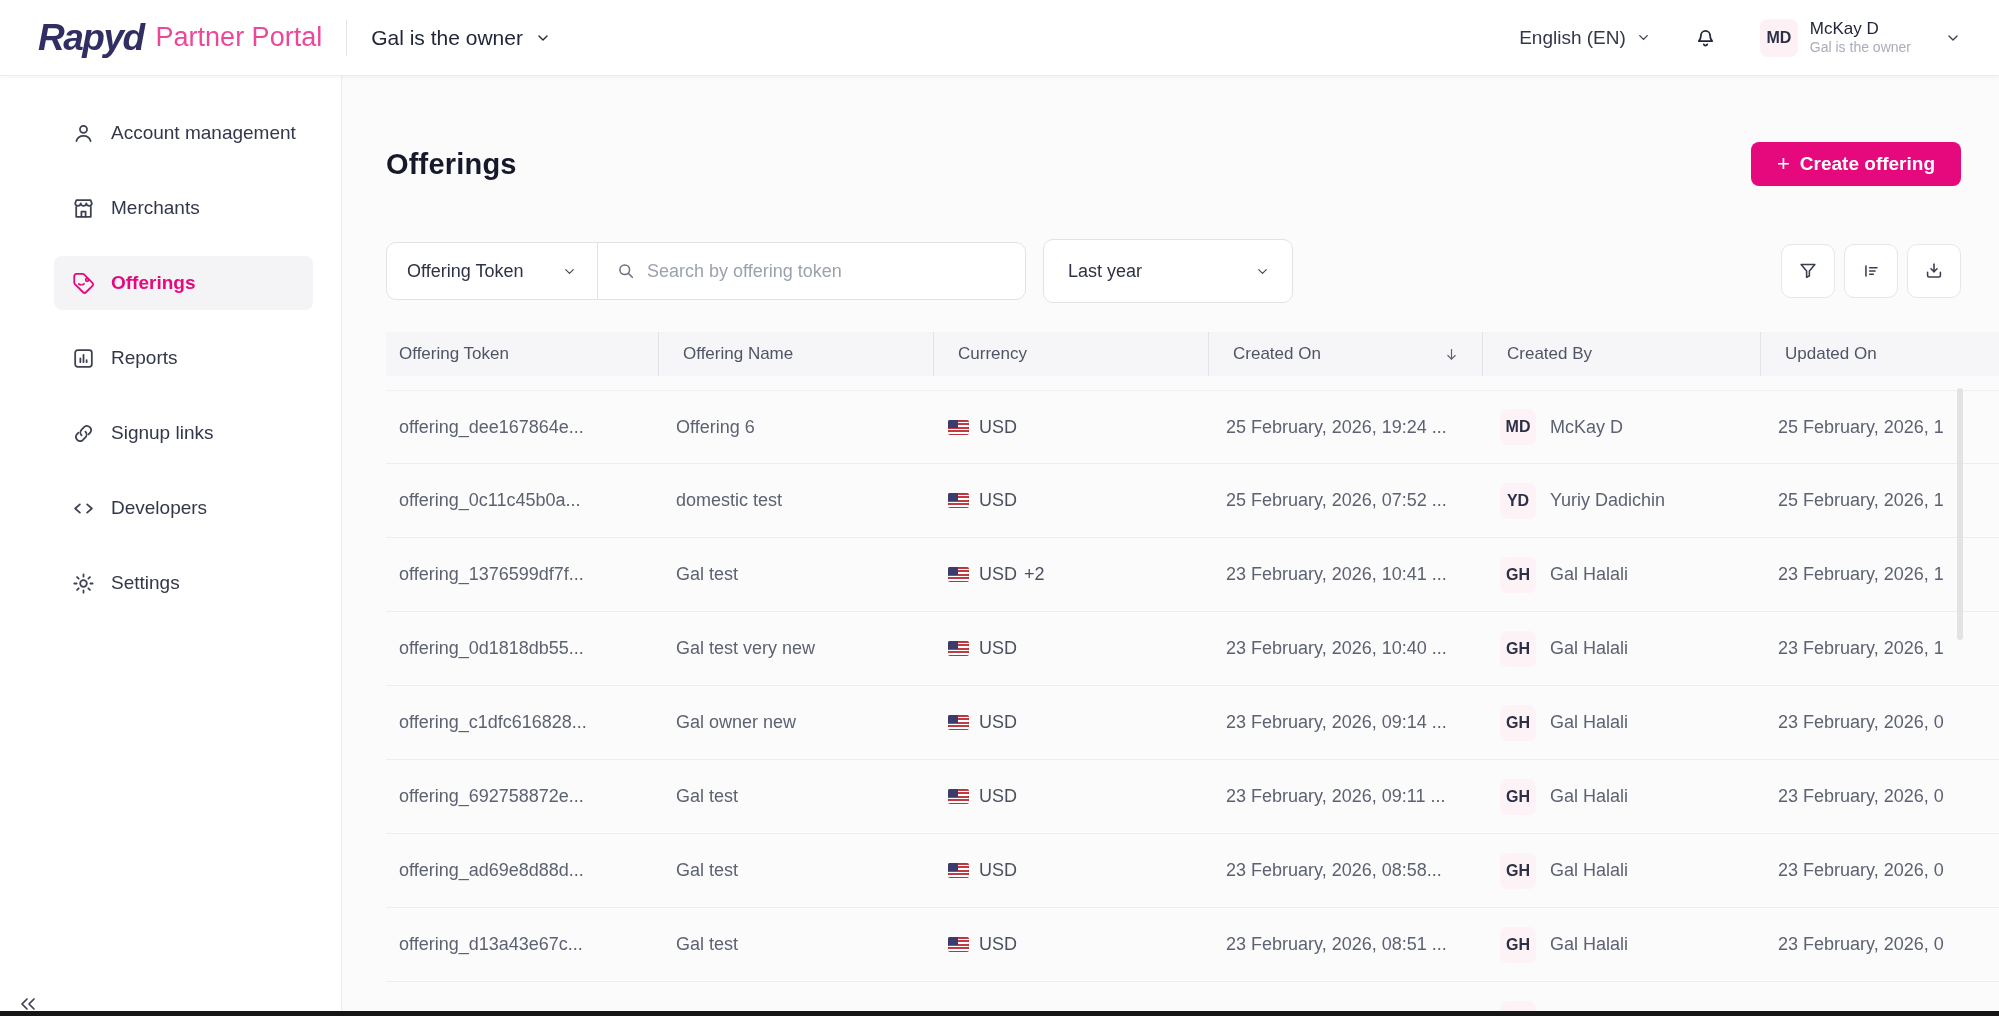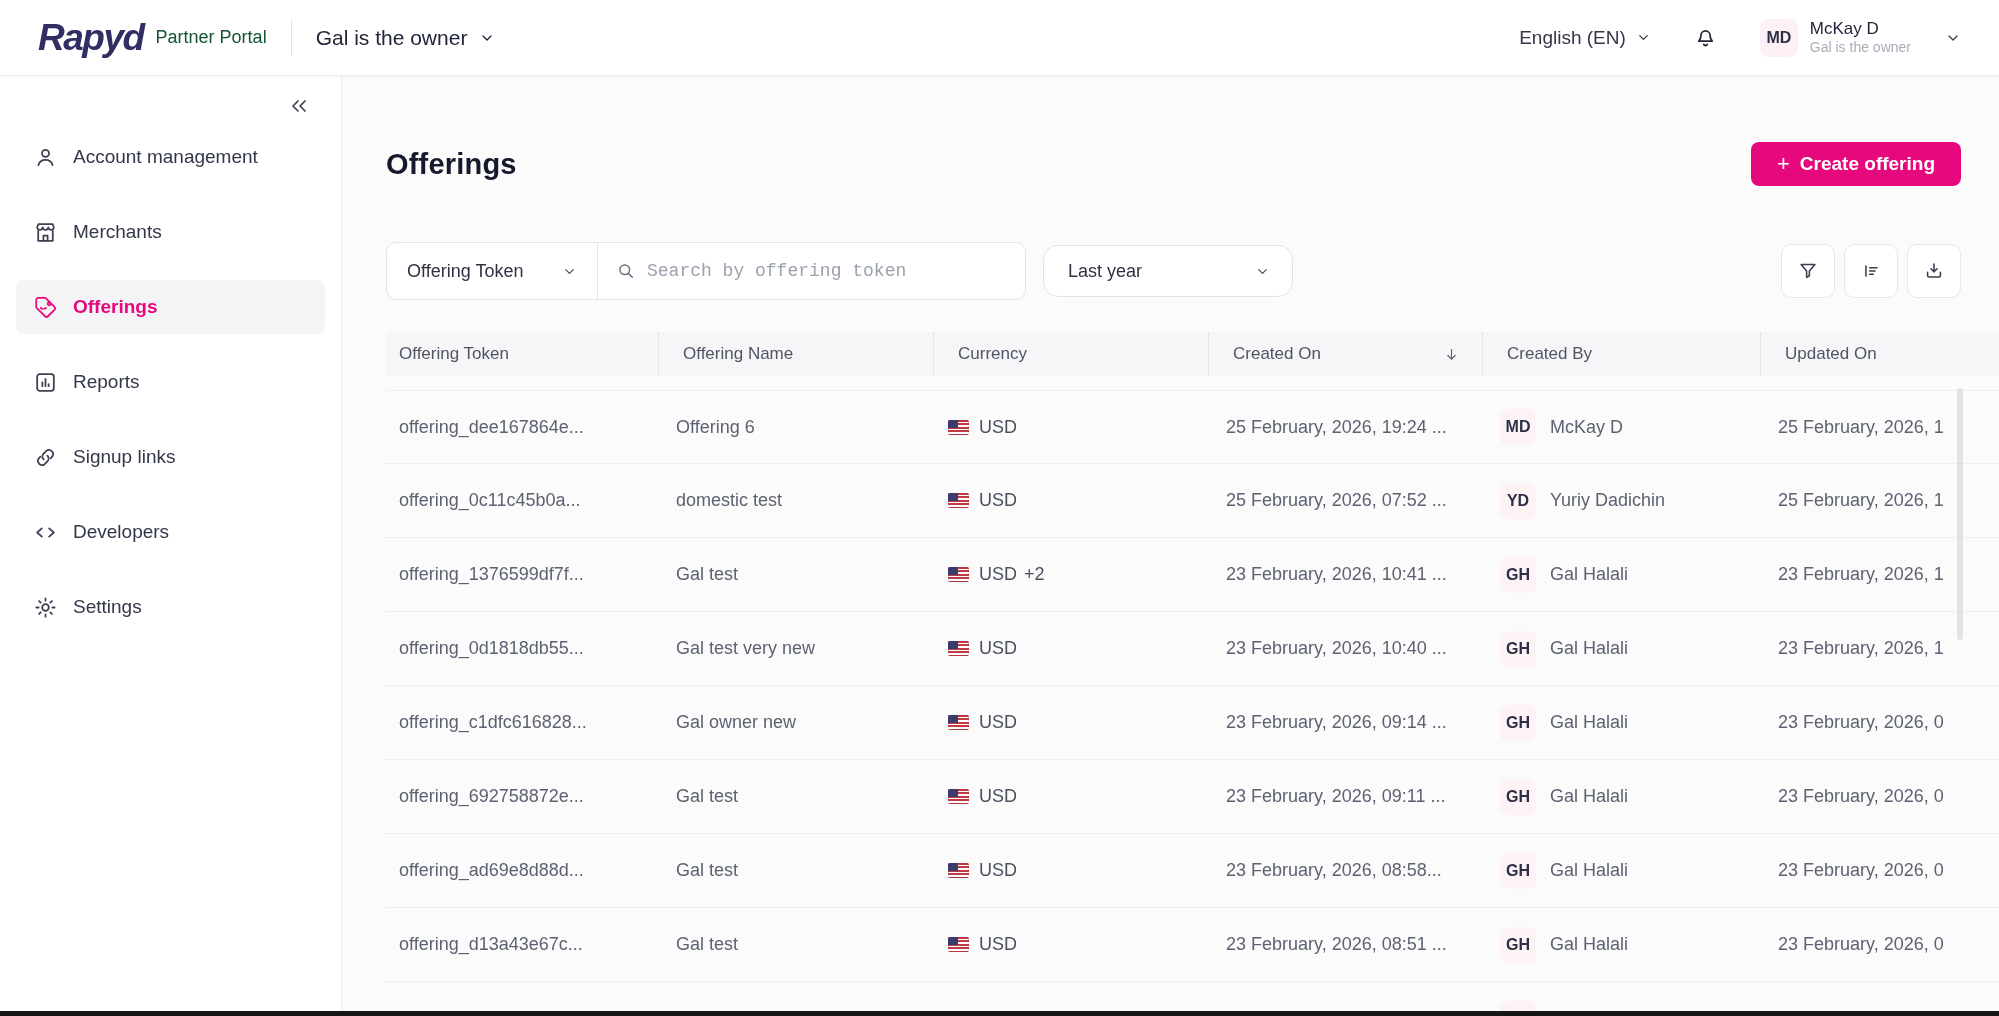--- a/index.html
+++ b/index.html
@@ -4,38 +4,38 @@
 <style>
   * { margin:0; padding:0; box-sizing:border-box; }
   html,body { width:1999px; height:1016px; overflow:hidden; background:#fff;
     font-family:"Liberation Sans", sans-serif; color:#2b2f3e; }
   .app { position:relative; width:1999px; height:1016px; display:flex; flex-direction:column; overflow:hidden; }
 
   
   .topbar { height:76px; flex:0 0 76px; background:#fff; display:flex; align-items:center;
     padding:0 38px; border-bottom:1px solid #ececf0; box-shadow:0 1px 4px rgba(20,20,40,.05); z-index:4; position:relative; }
   .logo { font-size:37px; font-weight:800; font-style:italic; color:#312e63; letter-spacing:-1.5px; line-height:1; }
-  .product { font-size:18px; color:#14532d; margin-left:12px; }
+  .product { font-size:27px; color:#ec4899; margin-left:12px; }
   .vdiv { width:1px; height:36px; background:#e3e3e8; margin:0 24px; }
   .org { display:flex; align-items:center; gap:12px; font-size:21px; font-weight:500; color:#22263a; cursor:pointer; }
   .spacer { flex:1; }
   .lang { display:flex; align-items:center; gap:10px; font-size:19px; color:#33374a; margin-right:42px; cursor:pointer; }
   .bell { margin-right:42px; color:#23263a; display:flex; cursor:pointer; }
   .userbox { display:flex; align-items:center; gap:12px; cursor:pointer; }
   .avatar { width:38px; height:38px; border-radius:8px; background:#fdf1f6; color:#2c2f45;
     display:flex; align-items:center; justify-content:center; font-size:16px; font-weight:600; }
   .user-meta { display:flex; flex-direction:column; line-height:1.25; }
   .user-name { font-size:17px; color:#23263a; }
   .user-sub { font-size:14px; color:#a9adb8; }
   .user-chev { margin-left:22px; color:#3c4052; }
 
   
   .body { flex:1; display:flex; min-height:0; }
   .sidebar { width:342px; flex:0 0 342px; background:#fff; border-right:1px solid #ececf0;
-    padding:18px 16px 0 16px; display:flex; flex-direction:column; }
+    padding:18px 16px 0 16px; display:flex; flex-direction:row; }
   .collapse { align-self:flex-end; margin-right:14px; color:#3d4152; cursor:pointer; display:flex; }
   .nav { margin-top:12px; display:flex; flex-direction:column; }
   .nav-item { height:54px; border-radius:8px; display:flex; align-items:center; gap:15px;
     padding:0 17px; margin-bottom:21px; font-size:19px; font-weight:500; color:#33374a; cursor:pointer; }
   .nav-item svg { color:#3d4152; }
   .nav-item.active { background:#f4f4f6; color:#e6087d; font-weight:700; }
   .nav-item.active svg { color:#e6087d; }
 
   .main { flex:1; background:#fbfbfb; position:relative; min-width:0; }
 
@@ -48,24 +48,24 @@
 
   
   .filter-row { margin:56px 38px 0 44px; height:58px; display:flex; align-items:center; }
   .search-combo { width:640px; height:58px; background:#fff; border:1px solid #e3e3e7; border-radius:10px;
     display:flex; align-items:stretch; overflow:hidden; }
   .field-select { width:211px; display:flex; align-items:center; justify-content:space-between;
     padding:0 20px; border-right:1px solid #e3e3e7; cursor:pointer; }
   .field-select span { font-size:18px; color:#2e3242; }
   .search-seg { flex:1; display:flex; align-items:center; padding:0 18px; gap:11px; }
   .search-seg input { border:none; outline:none; flex:1; font-size:18px; color:#2e3242; background:transparent;
-    font-family:Liberation Mono, monospace; }
+    font-family:Liberation Sans, sans-serif; }
   .search-seg input::placeholder { color:#9ba1ad; }
-  .date-select { width:250px; height:52px; margin-left:17px; background:#fff; border:1px solid #e3e3e7;
-    border-radius:15px; display:flex; align-items:center; justify-content:space-between; padding:0 22px 0 24px;
+  .date-select { width:250px; height:64px; margin-left:17px; background:#fff; border:1px solid #e3e3e7;
+    border-radius:10px; display:flex; align-items:center; justify-content:space-between; padding:0 22px 0 24px;
     font-size:18px; color:#2e3242; cursor:pointer; }
   .icon-btns { margin-left:auto; display:flex; gap:9px; }
   .icon-btn { width:54px; height:54px; background:#fff; border:1px solid #e7e7ea; border-radius:10px;
     display:flex; align-items:center; justify-content:center; color:#3a3f4e; cursor:pointer; }
 
   
   .table { margin:32px 0 0 44px; }
   .grid { display:grid; grid-template-columns:272px 275px 275px 274px 278px 1fr; }
   .thead { background:#f6f6f8; height:44px; align-items:center; }
   .th { font-size:17px; color:#4f5565; padding-left:24px; display:flex; align-items:center; height:44px;

